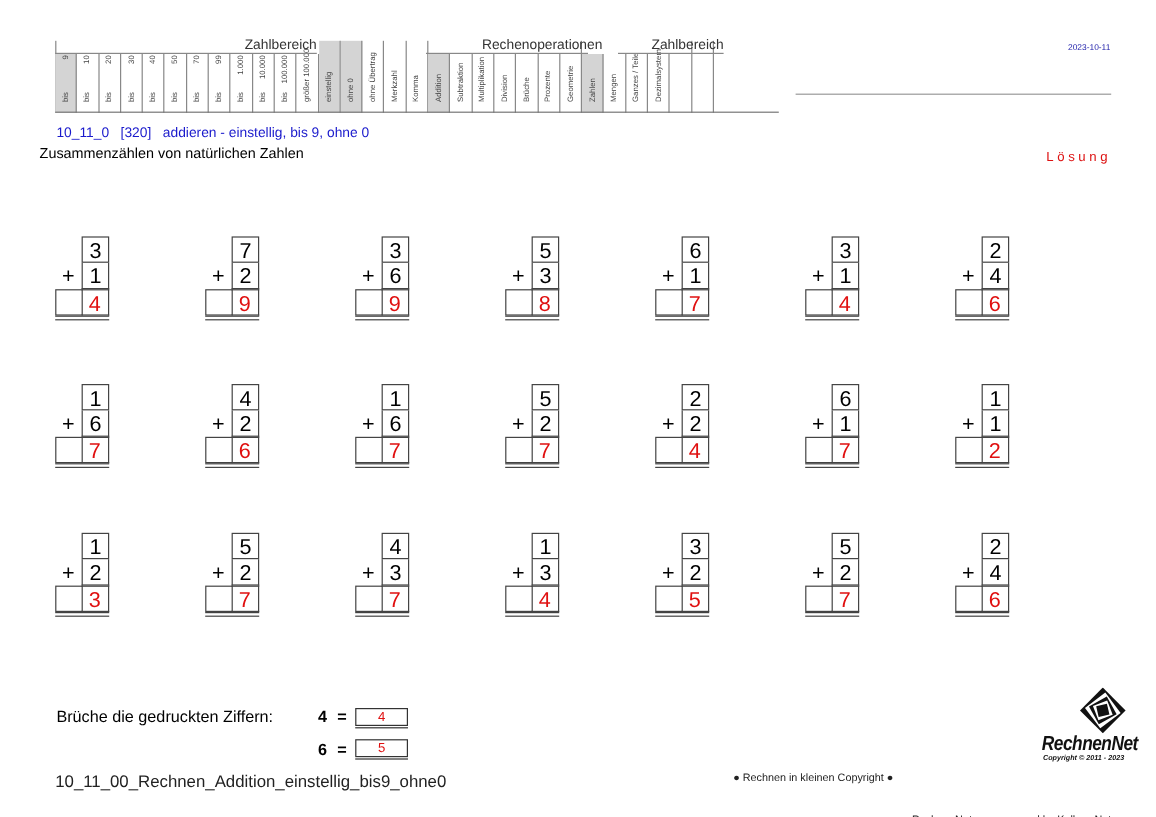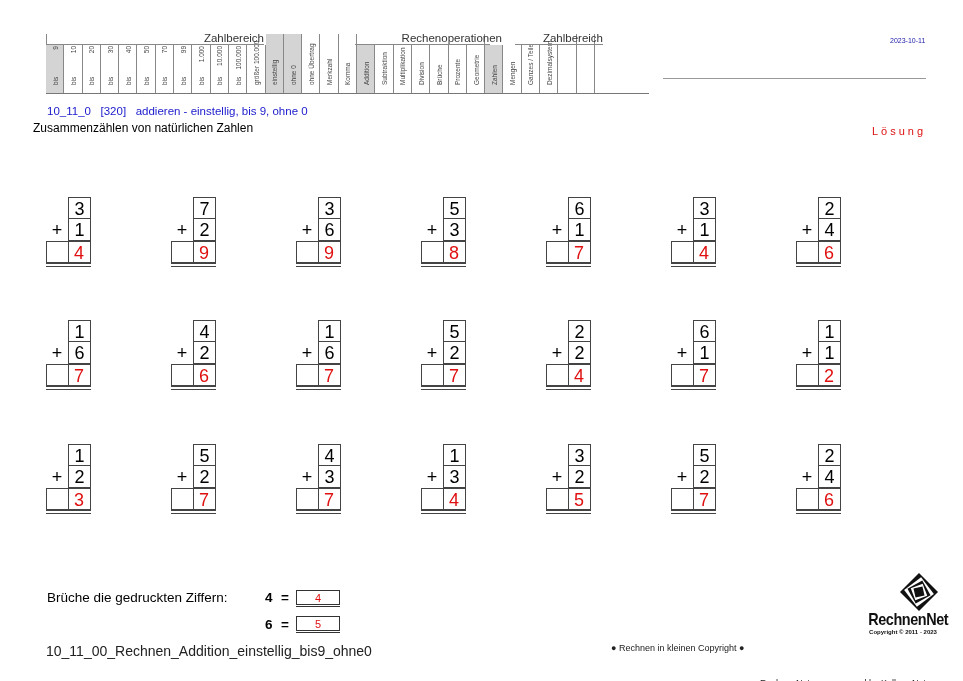--- a/index.html
+++ b/index.html
@@ -50,21 +50,21 @@
     .count-row { position: absolute; left: 265px; font-size: 13.5px; font-weight: bold; }
     .count-eq { position: absolute; left: 281px; font-size: 13.5px; font-weight: bold; }
     .count-box { position: absolute; left: 296px; width: 44px; height: 15px; box-sizing: border-box;
                  border: 1px solid #333; font-size: 11px; color: #e01010; text-align: center;
                  line-height: 14px; }
     .count-box::after { content: ""; position: absolute; left: -1px; right: -1px; bottom: -4px;
                         height: 1px; border-top: 1px solid #333; }
     .filename { position: absolute; left: 46px; top: 643px; font-size: 14px; color: #222; }
     .footer-motto { position: absolute; left: 611px; top: 643px; font-size: 9px; color: #222; }
     .footer-url { position: absolute; right: 37px; top: 678px; font-size: 9px; color: #222; }
-    .logo { position: absolute; left: 862px; top: 573px; width: 82px; height: 68px; }
+    .logo { position: absolute; left: 862px; top: 573px; width: 82px; height: 68px; font-style: italic; }
     .logo-text { position: absolute; left: 0; top: 37px; width: 82px; text-align: center;
                  font-size: 17px; font-weight: bold; letter-spacing: -0.5px; color: #111; transform: scaleX(0.85); }
     .logo-copy { position: absolute; left: 0; top: 56px; width: 82px; text-align: center;
                  font-size: 6px; font-weight: bold; color: #111; }
   </style>
 </head>
 <body>
 
 <div class="cat-left"></div>
 <div class="cat-table" id="cat-table">

